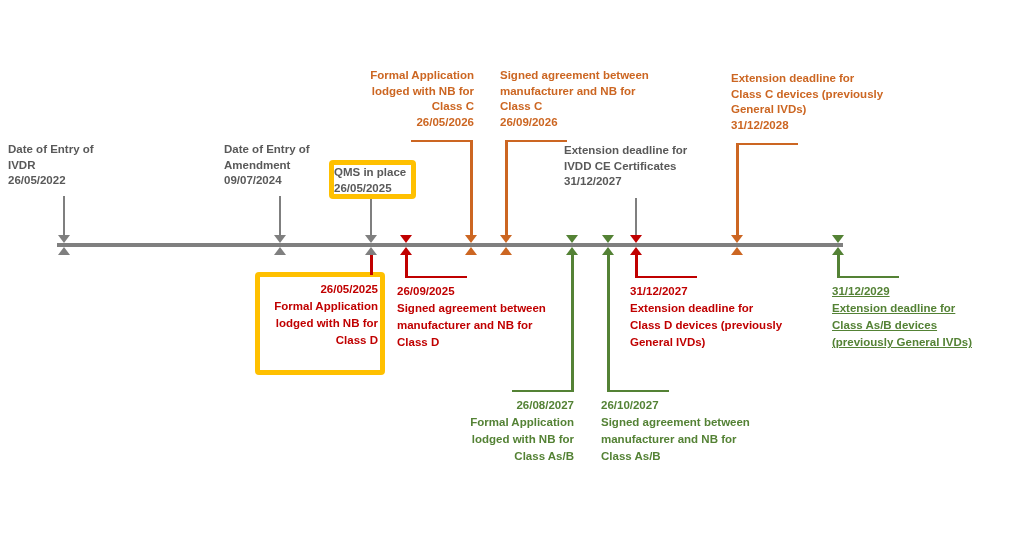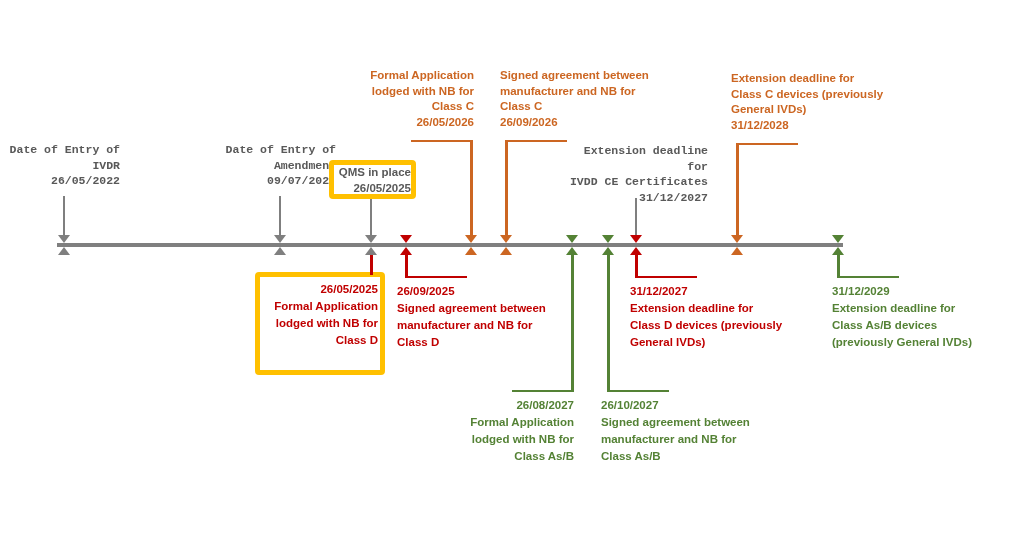--- a/index.html
+++ b/index.html
@@ -6,21 +6,21 @@
   body{width:1013px;height:546px;font-family:"Liberation Sans",sans-serif;}
   #stage{position:relative;width:1013px;height:546px;overflow:hidden;background:#fff;}
 
   .lbl{position:absolute;font-size:11.5px;line-height:15.5px;font-weight:bold;white-space:pre-line;}
   .gray{color:#595959;}
   .orange{color:#CC6622;}
   .red{color:#C00000;}
   .green{color:#548235;}
   .ta-r{text-align:right;}
   .ta-l{text-align:left;}
-  .ta-c{text-align:right;font-family:Liberation Mono, monospace;}
+  .ta-c{text-align:left;}
 
   
   #axis{position:absolute;left:57px;top:243px;width:786px;height:4px;background:#7F7F7F;}
 
   
   .marker{position:absolute;width:0;height:0;}
   .mk-dn{border-left:6px solid transparent;border-right:6px solid transparent;border-top:8px solid #7F7F7F;}
   .mk-up{border-left:6px solid transparent;border-right:6px solid transparent;border-bottom:8px solid #7F7F7F;}
   .mk-dn.c-orange{border-top-color:#CC6622;}
   .mk-up.c-orange{border-bottom-color:#CC6622;}
@@ -39,21 +39,21 @@
   .arm{position:absolute;height:2px;background:#7F7F7F;}
   .arm.c-orange{background:#CC6622;}
   .arm.c-red{background:#C00000;}
   .arm.c-green{background:#548235;}
 
   
   .hbox{position:absolute;border:5px solid #FFC000;background:#ffffff;border-radius:4px;box-sizing:border-box;}
 
   #qms-box{left:329px;top:160px;width:87px;height:39px;}
   #qms-text{left:334px;top:164px;width:77px;font-size:11.5px;line-height:16px;
-            font-weight:bold;color:#595959;text-align:right;}
+            font-weight:bold;color:#595959;text-align:left;}
 
   #hl-box{left:255px;top:272px;width:130px;height:103px;}
   #hl-text{left:262px;top:281px;width:116px;font-size:11.5px;line-height:17px;
            font-weight:bold;color:#C00000;text-align:right;}
 </style>
 </head>
 <body>
 
 <div id="stage">
 
@@ -97,21 +97,21 @@
   <div class="lbl red ta-l" style="left:397px;top:283px;width:180px;line-height:17px;">26/09/2025
 Signed agreement between
 manufacturer and NB for
 Class D</div>
 
   <div class="lbl red ta-l" style="left:630px;top:283px;width:175px;line-height:17px;">31/12/2027
 Extension deadline for
 Class D devices (previously
 General IVDs)</div>
 
-  <div class="lbl green ta-l" style="left:832px;top:283px;width:175px;line-height:17px;">31/12/2029
+  <div class="lbl green ta-l" style="left:832px;top:283px;width:175px;line-height:17px;text-decoration:underline;">31/12/2029
 Extension deadline for
 Class As/B devices
 (previously General IVDs)</div>
 
   <div class="lbl green ta-r" style="left:460px;top:397px;width:114px;line-height:17px;">26/08/2027
 Formal Application
 lodged with NB for
 Class As/B</div>
 
   <div class="lbl green ta-l" style="left:601px;top:397px;width:180px;line-height:17px;">26/10/2027

